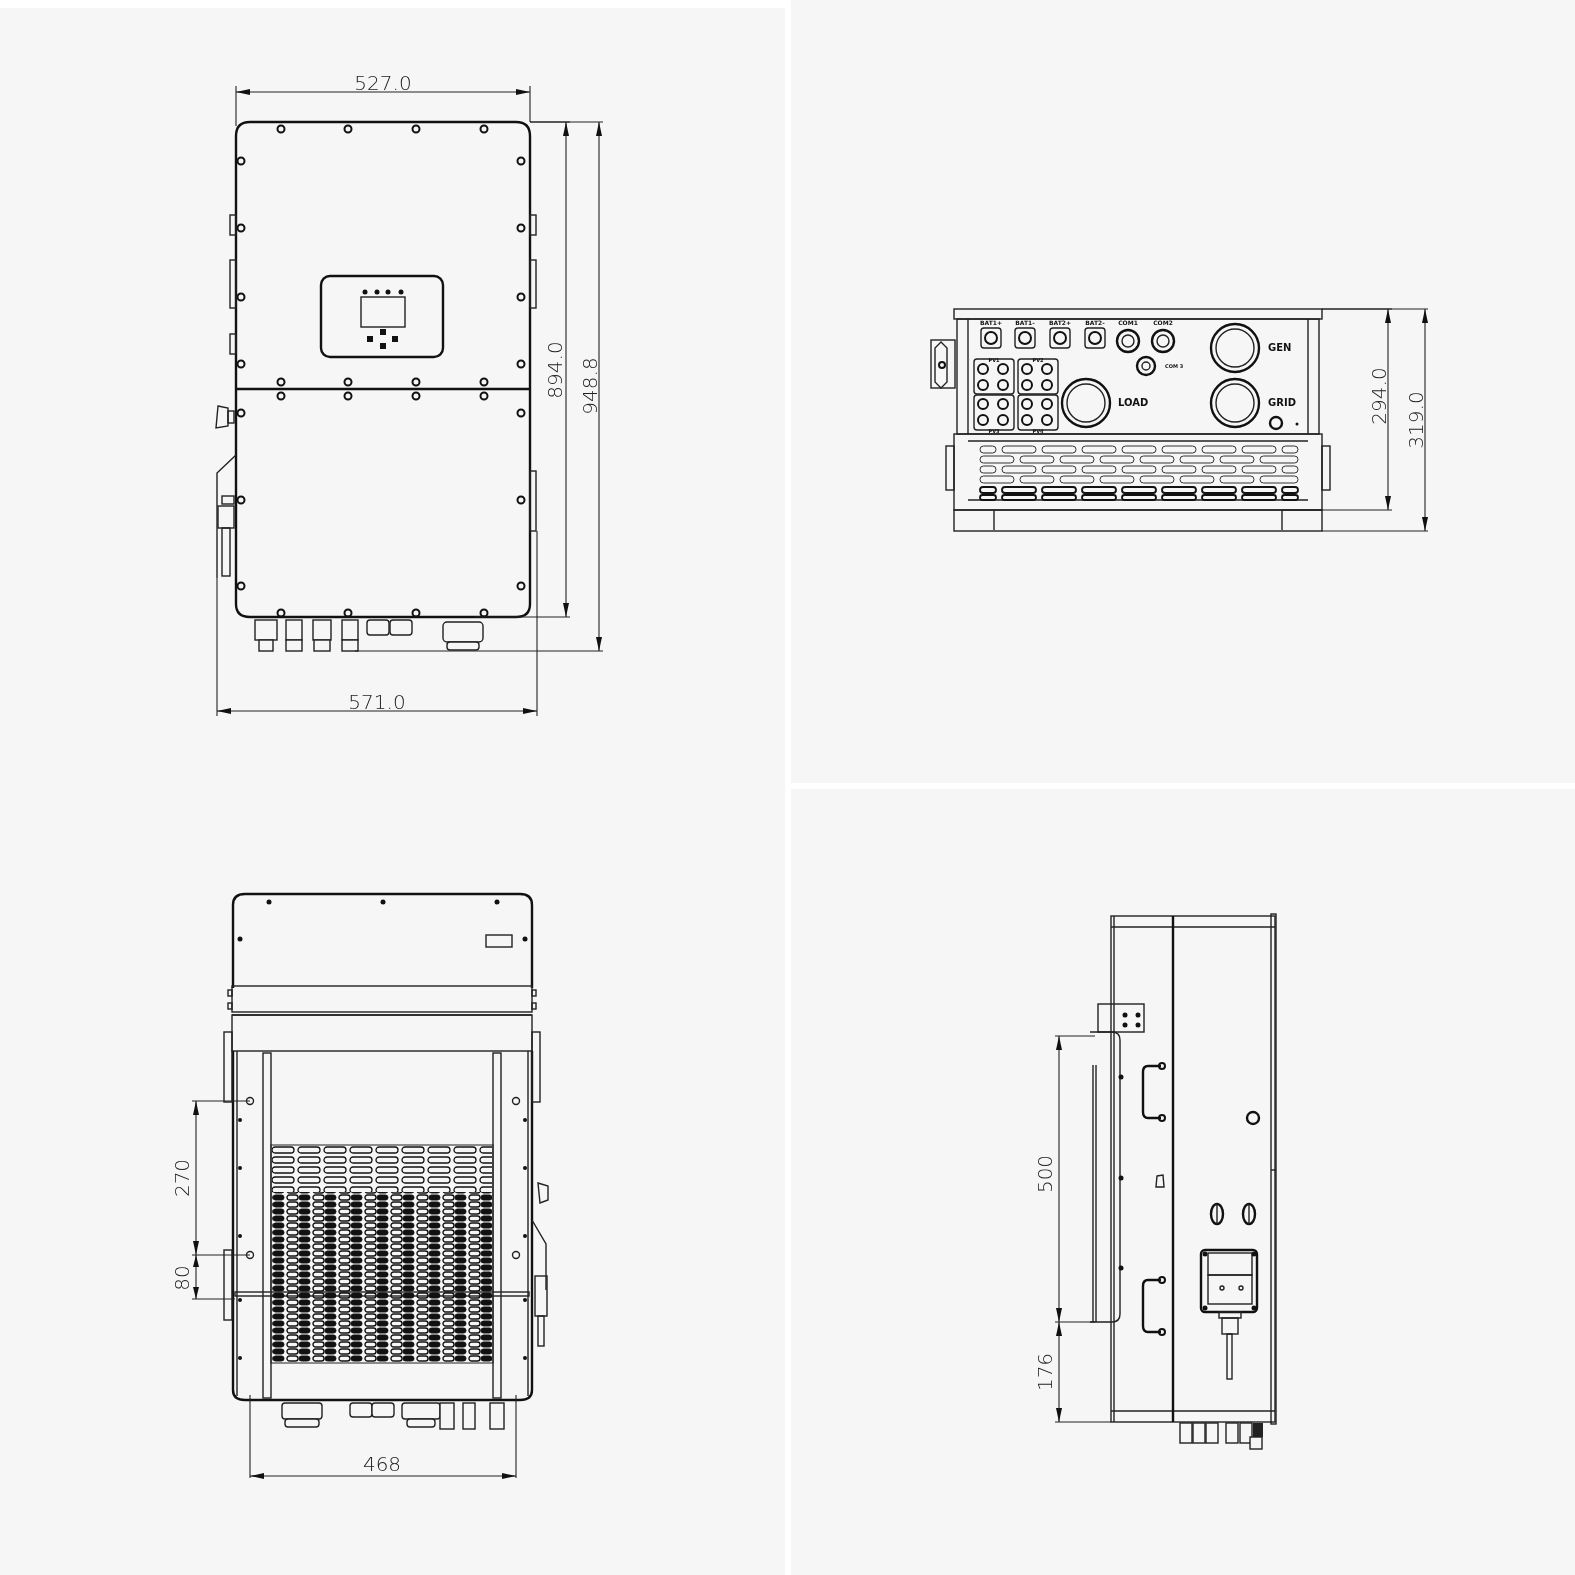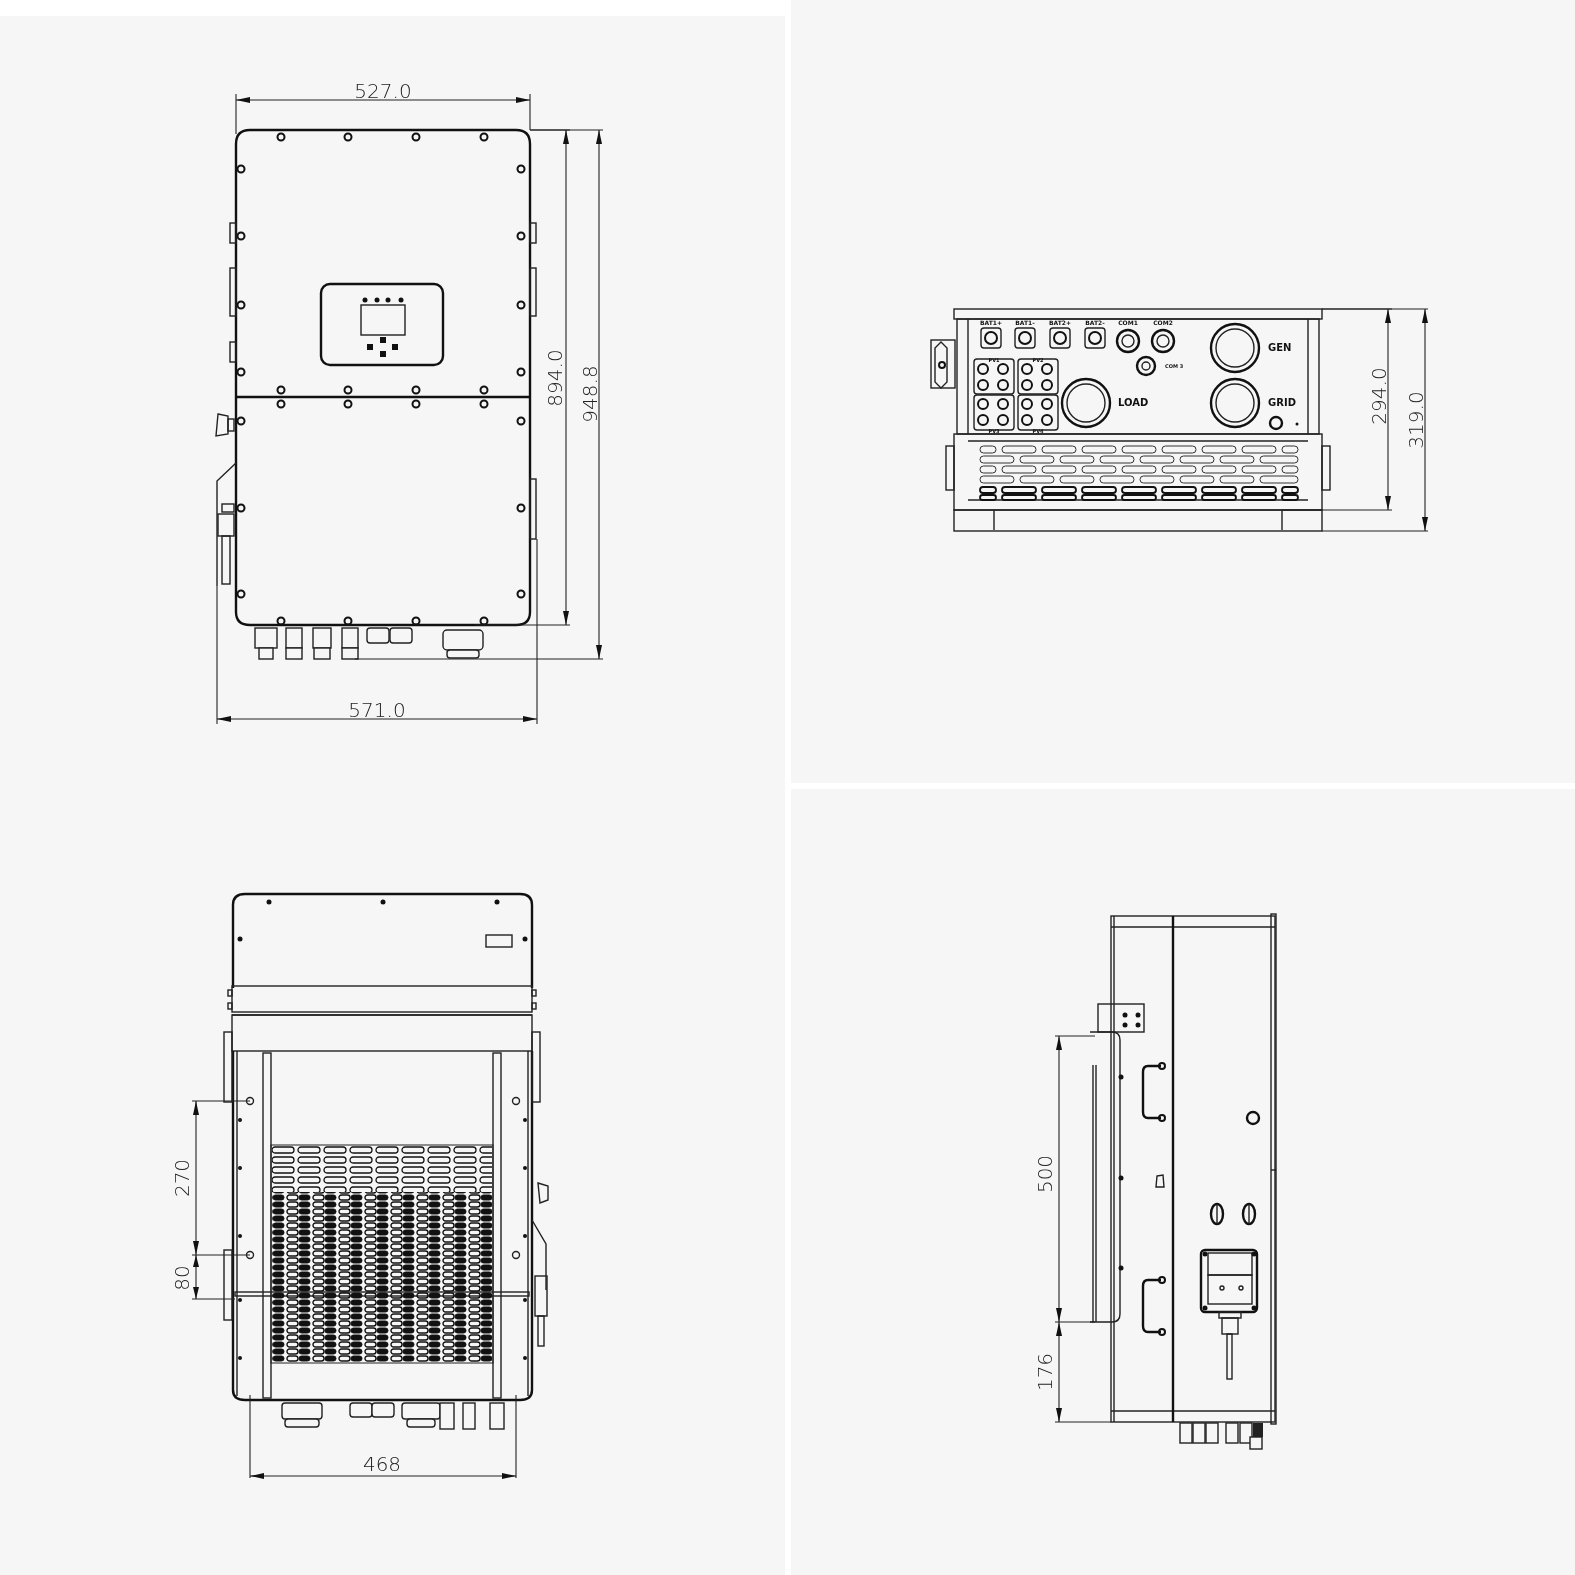--- a/index.html
+++ b/index.html
@@ -1,19 +1,19 @@
 <!DOCTYPE html>
 <html><head>
   <meta charset="utf-8">
   <style>
     html, body { margin: 0; padding: 0; background: #ffffff; }
     body { width: 1575px; height: 1575px; position: relative; overflow: hidden;
            font-family: "Liberation Sans", sans-serif; }
     .quad { position: absolute; background: #f6f6f6; overflow: hidden; }
-    .q-tl { left: 0; top: 16px; width: 785px; height: 783px; }
+    .q-tl { left: 0; top: 8px; width: 785px; height: 783px; }
     .q-tr { left: 791px; top: 0; width: 784px; height: 783px; }
     .q-bl { left: 0; top: 789px; width: 785px; height: 786px; }
     .q-br { left: 791px; top: 789px; width: 784px; height: 786px; }
     svg { position: absolute; left: 0; top: 0; }
     .ln { stroke: #222; fill: none; stroke-width: 1.4; }
     .thk { stroke: #111; fill: none; stroke-width: 2.4; }
     .thn { stroke: #333; fill: none; stroke-width: 1; }
     .dim { stroke: #222; fill: none; stroke-width: 1.1; }
     .dot { fill: #111; }
     .fillw { fill: #f6f6f6; stroke: #222; stroke-width: 1.4; }

